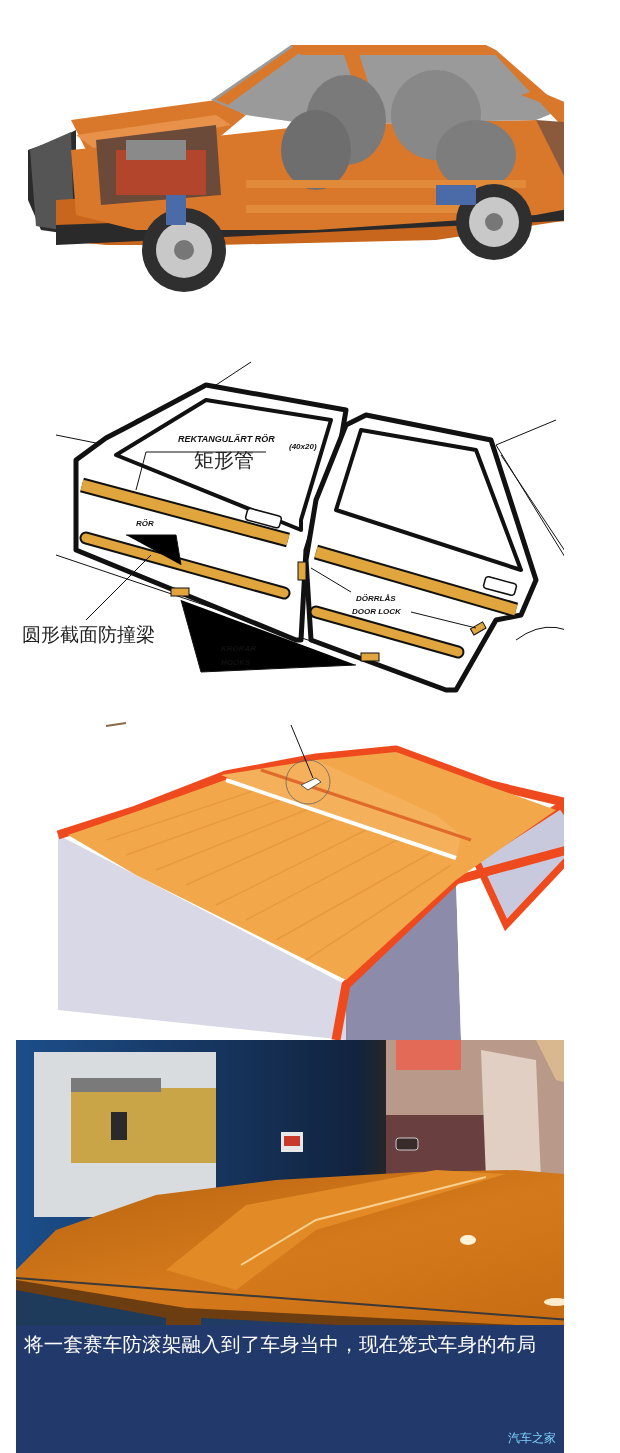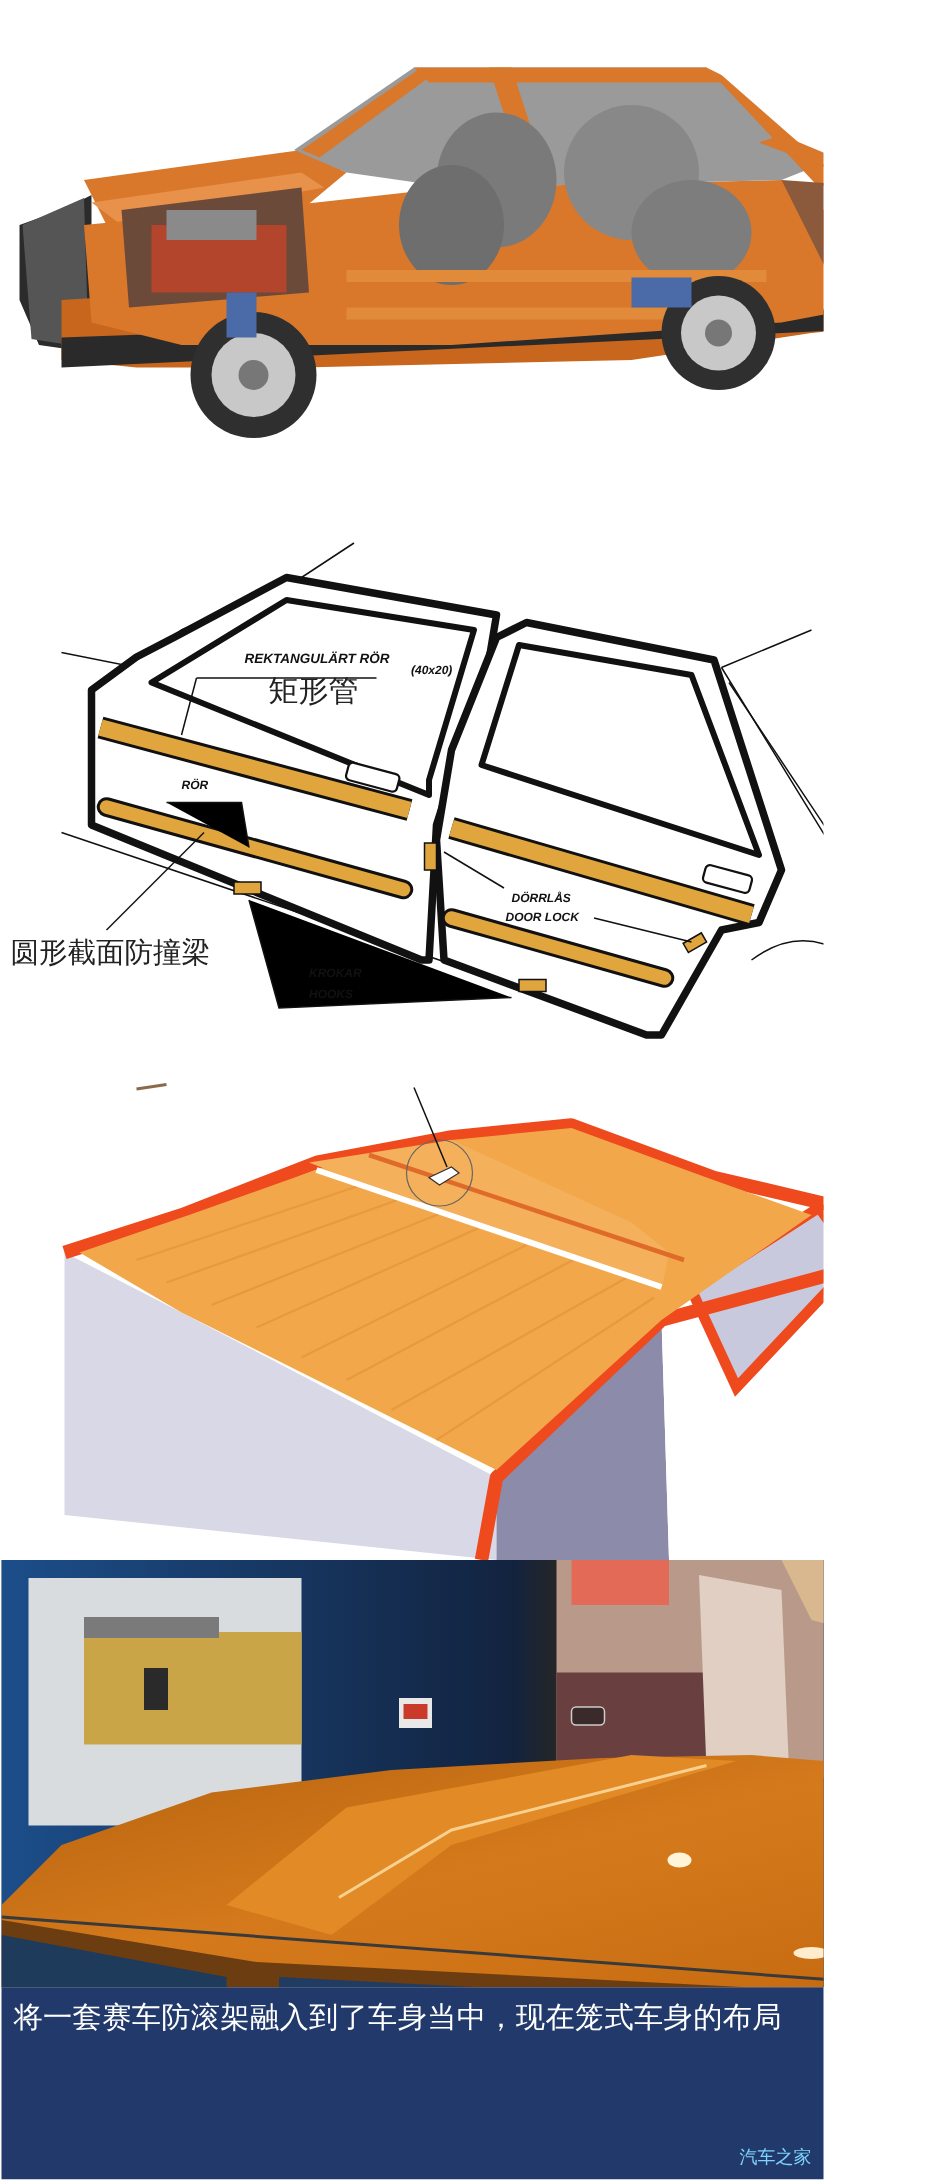--- a/index.html
+++ b/index.html
@@ -1,19 +1,19 @@
 <!DOCTYPE html>
 <html><head>
 <meta charset="utf-8">
 <style>
   * { margin: 0; padding: 0; box-sizing: border-box; }
   html, body { width: 620px; height: 1453px; background: #ffffff; overflow: hidden; }
   body { position: relative; font-family: "DejaVu Sans", sans-serif; }
 
-  .panel { position: absolute; left: 1px; width: 548px; overflow: hidden; }
+  .panel { position: absolute; left: 16px; width: 548px; overflow: hidden; }
   #p1 { top: 0; height: 330px; background: #ffffff; }
   #p2 { top: 330px; height: 380px; background: #ffffff; }
   #p3 { top: 710px; height: 330px; background: #ffffff; }
   #p4 { top: 1040px; height: 285px; background: #1e3a5f; }
   #caption { top: 1325px; height: 128px; background: #223a6b; }
 
   svg { display: block; }
 
   .lbl-it { font-family: "Liberation Sans", sans-serif; font-style: italic; font-weight: bold; fill: #111; }
   .lbl-cn { font-family: "DejaVu Sans", sans-serif; fill: #222; }

